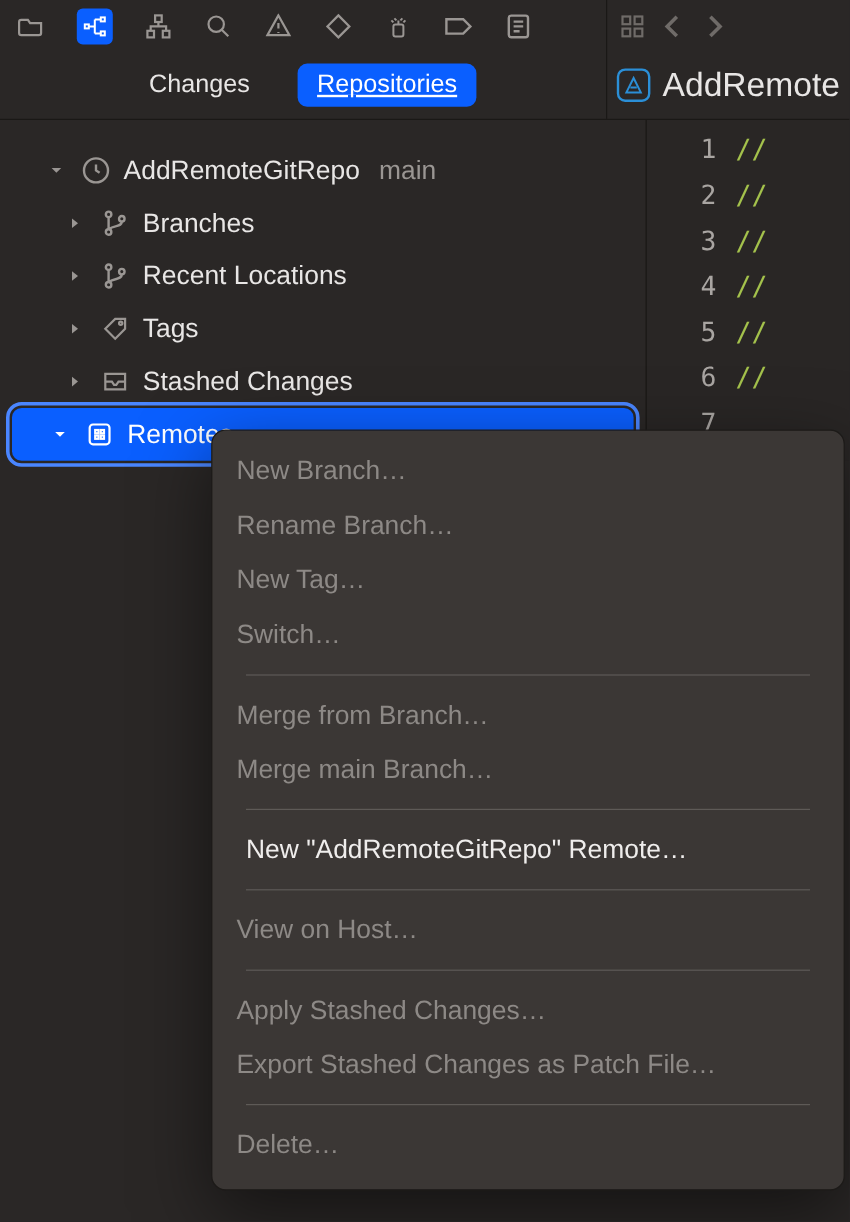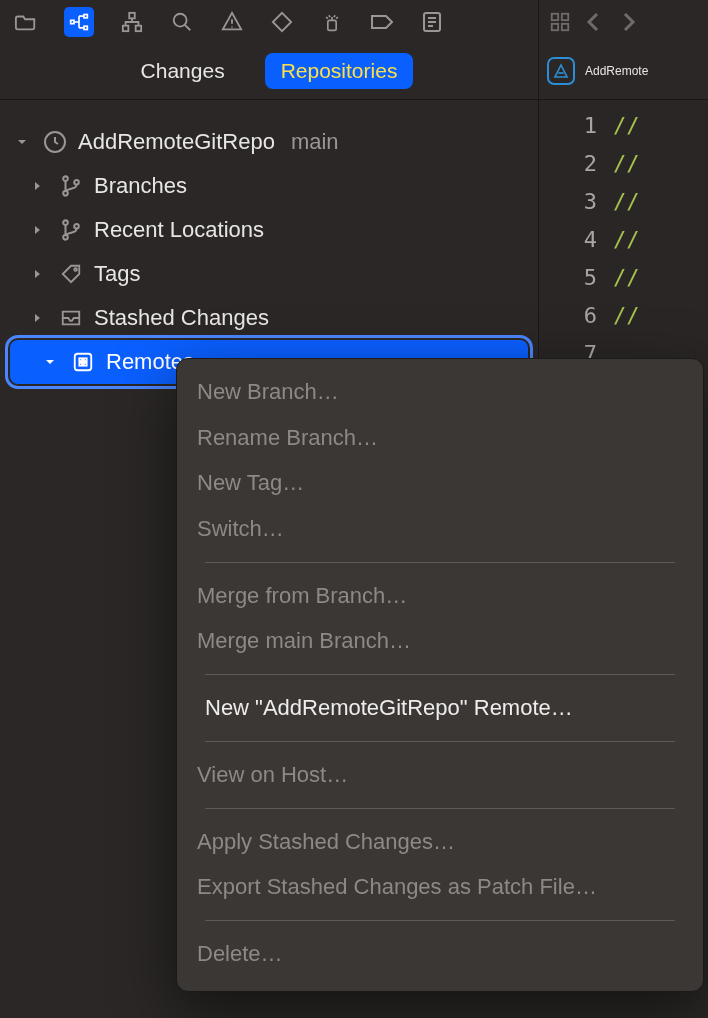--- a/index.html
+++ b/index.html
@@ -78,21 +78,22 @@
   }
   .tab {
     font-size: 21px;
     color: var(--text-light);
     padding: 6px 16px;
     border-radius: 8px;
     cursor: pointer;
   }
   .tab.active {
     background: var(--bg-tab-sel);
-    color: #fde047;
+    color: #ffffff;
+    text-decoration: underline;
   }
   .nav-arrows {
     height: 44px;
     display: flex;
     align-items: center;
     gap: 10px;
     padding: 0 10px;
   }
   .nav-btn {
     width: 26px;
@@ -114,21 +115,21 @@
     height: 28px;
     border: 2px solid #2b8fd7;
     border-radius: 7px;
     display: flex;
     align-items: center;
     justify-content: center;
     font-size: 16px;
     color: #2b8fd7;
   }
   .crumb-text {
-    font-size: 12px;
+    font-size: 28px;
     color: var(--text-light);
     white-space: nowrap;
   }
   .main-area {
     display: flex;
     position: relative;
   }
   .sidebar {
     width: 538px;
     padding-top: 20px;
@@ -155,20 +156,21 @@
   .line-code {
     color: var(--accent-green);
   }
   .tree-row {
     display: flex;
     align-items: center;
     height: 44px;
     font-size: 22px;
     gap: 10px;
     cursor: pointer;
+    margin-left: 25px;
   }
   .indent-0 { padding-left: 16px; }
   .indent-1 { padding-left: 32px; }
   .disclosure {
     width: 16px;
     color: var(--text-dim);
     font-size: 14px;
   }
   .node-icon {
     width: 26px;

